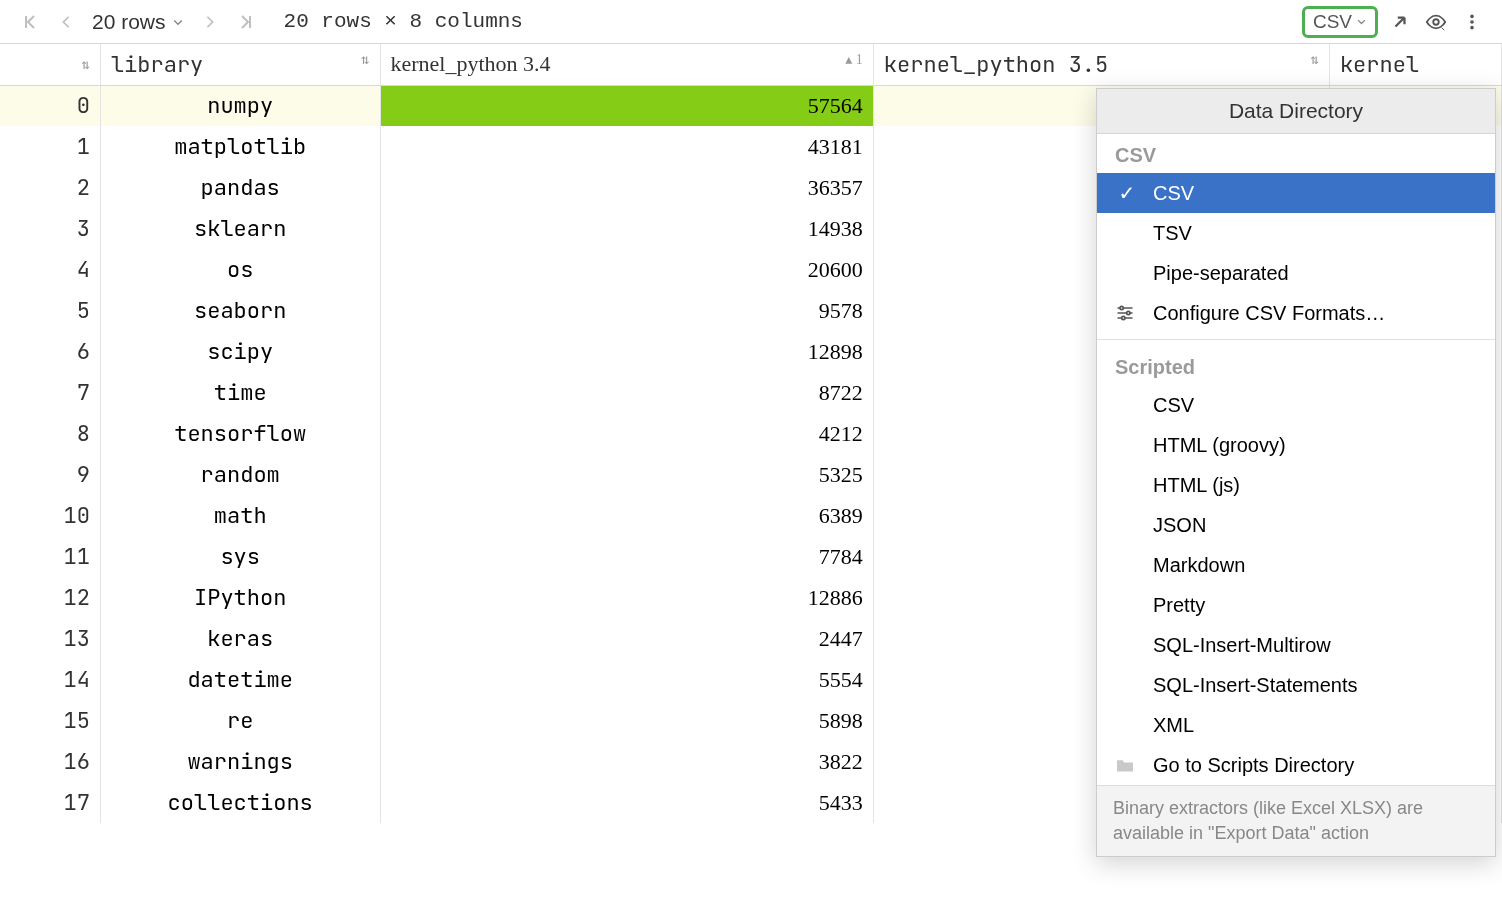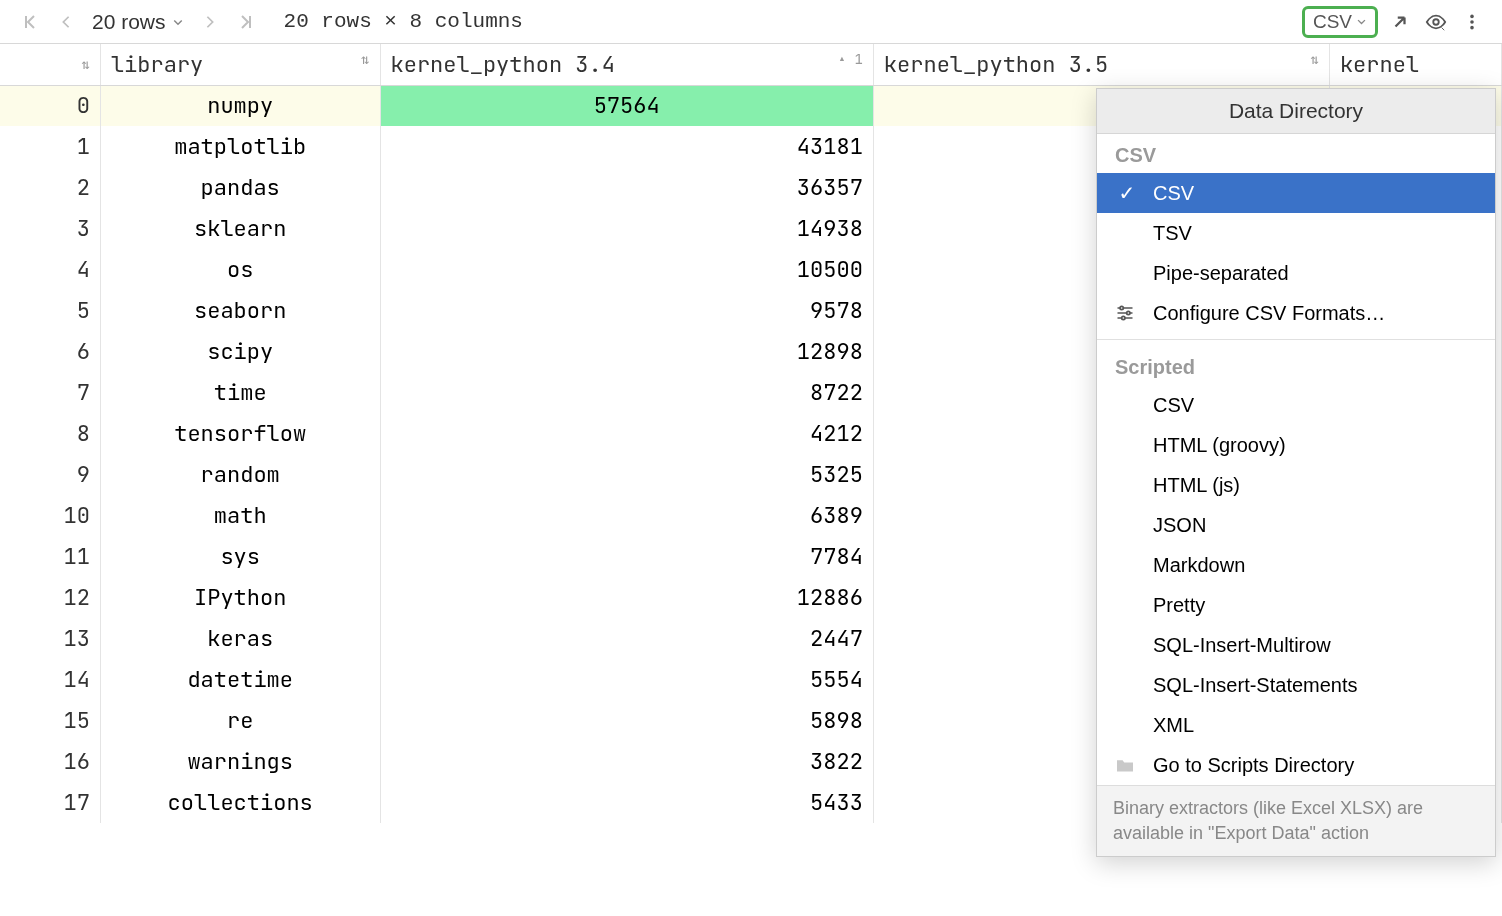--- a/index.html
+++ b/index.html
@@ -90,25 +90,25 @@
     font-size: 14px;
     margin-left: 8px;
   }
   .col-idx {
     width: 70px;
     text-align: right;
     color: #333;
   }
   .col-lib { width: 195px; text-align: center; }
   .col-num { text-align: right; }
-  .col-num1 { width: 344px; }
+  .col-num1 { width: 344px; font-family: Liberation Serif, serif; }
   .col-num2 { width: 318px; }
   .col-num3 { width: 120px; }
   .row-sel td { background: #fdfce9; }
-  .row-sel td.col-num1 { background: #86efac; text-align: center; }
+  .row-sel td.col-num1 { background: #84cc16; }
   .grid tbody td { color: #000; }
   .grid tbody td.col-idx { color:#333; }
 
   .popup {
     position: absolute;
     right: 6px;
     top: 44px;
     width: 400px;
     background: #fff;
     border: 1px solid #ccc;
@@ -269,21 +269,21 @@
         <tr>
           <td class="col-idx">3</td>
           <td class="col-lib">sklearn</td>
           <td class="col-num col-num1">14938</td>
           <td class="col-num col-num2">222672</td>
           <td class="col-num col-num3"></td>
         </tr>
         <tr>
           <td class="col-idx">4</td>
           <td class="col-lib">os</td>
-          <td class="col-num col-num1">10500</td>
+          <td class="col-num col-num1">20600</td>
           <td class="col-num col-num2">176685</td>
           <td class="col-num col-num3"></td>
         </tr>
         <tr>
           <td class="col-idx">5</td>
           <td class="col-lib">seaborn</td>
           <td class="col-num col-num1">9578</td>
           <td class="col-num col-num2">105132</td>
           <td class="col-num col-num3"></td>
         </tr>

